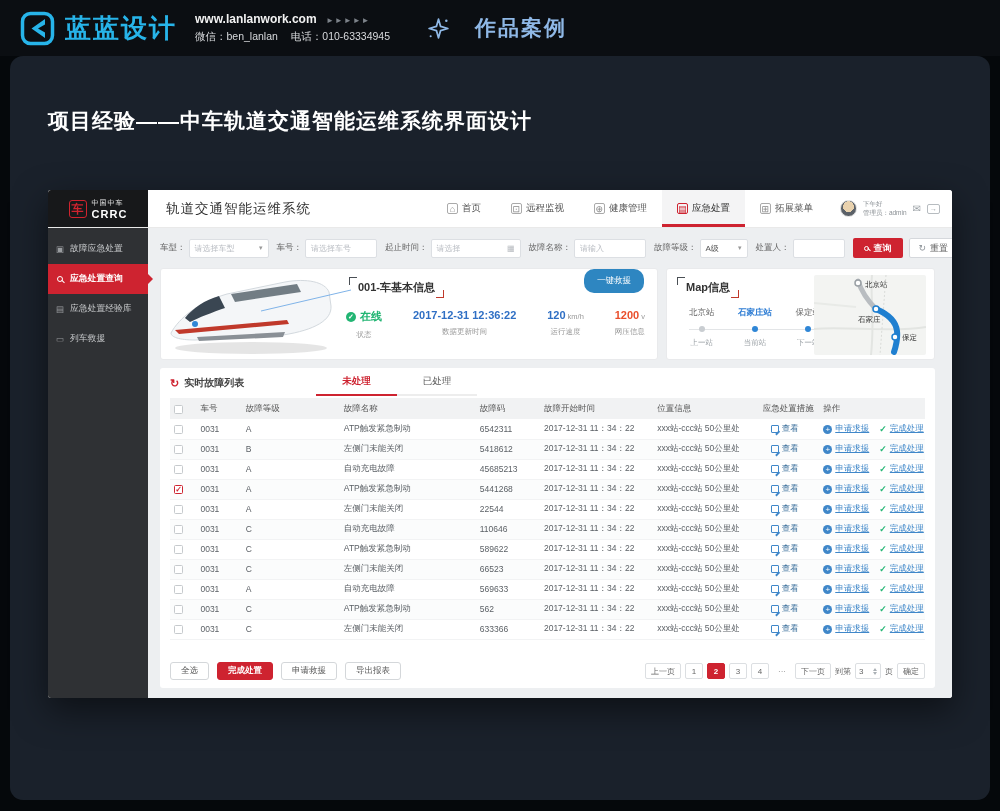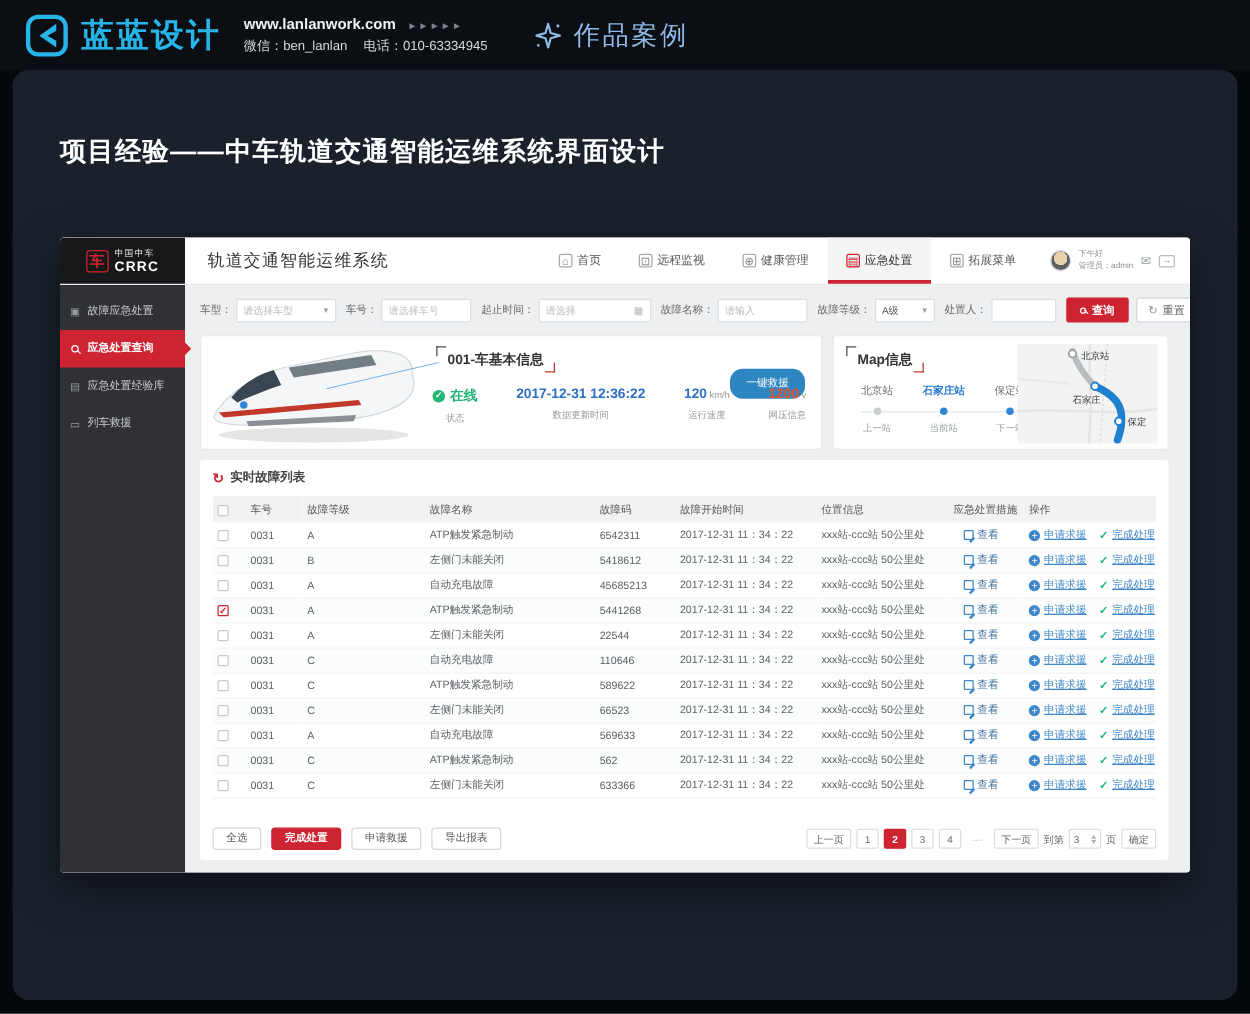--- a/index.html
+++ b/index.html
@@ -13,21 +13,21 @@
   
   .top{height:56px;background:#0b0e12;display:flex;align-items:center;padding:0 20px;position:relative;z-index:3}
   .logo{display:flex;align-items:center;gap:9px}
   .logo-text{color:var(--cyan);font-size:26px;font-weight:bold;letter-spacing:2px}
   .contact{margin-left:18px}
   .contact .line1{font-size:12px;font-weight:bold;color:#f2f2f2}
   .contact .line1 .arrows{color:#7d838a;font-size:8px;letter-spacing:1px;margin-left:6px}
   .contact .line2{font-size:10.5px;color:#d8dadd;margin-top:4px}
   .contact .line2 span{margin-right:10px}
   .services{margin-left:auto;font-family:"Liberation Serif",serif;font-style:italic;font-weight:bold;font-size:12.5px;color:#ced3d9;letter-spacing:.5px}
-  .cases{display:flex;align-items:center;gap:8px;margin-left:26px;color:var(--cases);font-size:21px;font-weight:normal;letter-spacing:2px}
+  .cases{display:flex;align-items:center;gap:24px;margin-left:26px;color:var(--cases);font-size:21px;font-weight:bold;letter-spacing:2px}
 
   .stage{position:absolute;left:10px;right:10px;top:56px;bottom:11px;background:#1a212b;border-radius:13px}
   .page-title{position:absolute;left:48px;top:107px;color:#fff;font-size:21px;font-weight:bold;letter-spacing:1px;z-index:2}
 
   
   .ui{position:absolute;left:48px;top:190px;width:904px;height:508px;background:#fff;border-radius:3px;
       box-shadow:0 12px 34px rgba(0,0,0,.5);z-index:2;display:flex;flex-direction:column;overflow:hidden}
   .topbar{height:38px;display:flex;align-items:stretch;background:#fff;border-bottom:1px solid #e9e9e9;flex:none}
   .brand{width:100px;background:#17181a;display:flex;align-items:center;justify-content:center;gap:5px;flex:none}
   .emblem{color:#d0232e;border:1.5px solid #d0232e;border-radius:3px;width:18px;height:18px;line-height:16px;text-align:center;font-size:12px;font-weight:bold}
@@ -76,21 +76,21 @@
   .cards{display:flex;gap:8px;margin-top:8px;flex:none}
   .card{background:#fff;border:1px solid #e9eaec;border-radius:3px;height:92px;position:relative}
   .train-card{width:498px;flex:none}
   .map-card{flex:1}
   .cornered{display:inline-block;position:relative;font-size:11px;font-weight:bold;color:#333;padding:3px 9px}
   .cornered::before{content:'';position:absolute;left:0;top:0;width:7px;height:7px;border-left:1.6px solid #4a4f55;border-top:1.6px solid #4a4f55}
   .cornered::after{content:'';position:absolute;right:0;bottom:0;width:7px;height:7px;border-right:1.6px solid #c0392b;border-bottom:1.6px solid #c0392b}
   .train-art{position:absolute;left:4px;top:4px}
   .leader{position:absolute;left:100px;top:18px;pointer-events:none}
   .t-title{position:absolute;left:188px;top:8px}
-  .rescue-btn{position:absolute;right:13px;top:26px;background:var(--rescue);color:#fff;border:none;border-radius:10px;height:17px;padding:12px 13px;font-size:8.5px;display:flex;align-items:center}
+  .rescue-btn{position:absolute;right:13px;top:0;background:var(--rescue);color:#fff;border:none;border-radius:10px;height:17px;padding:12px 13px;font-size:8.5px;display:flex;align-items:center}
   .stats{position:absolute;left:185px;right:12px;top:40px;display:flex;justify-content:space-between}
   .stat{text-align:center}
   .stat .v{font-size:11px;font-weight:bold;white-space:nowrap}
   .stat .v .unit{font-size:7.5px;color:#999;font-weight:normal;margin-left:2px}
   .stat .l{font-size:7.5px;color:#999;margin-top:6px}
   .v-online{color:var(--green);display:flex;align-items:center;gap:4px;justify-content:center}
   .okdot{background:var(--green);color:#fff;border-radius:50%;width:10px;height:10px;font-size:7px;line-height:10px;text-align:center;display:inline-block}
   .v-blue{color:var(--vblue)} .v-orange{color:var(--orange)}
   .m-title{position:absolute;left:10px;top:8px}
   .stations{position:absolute;left:8px;top:38px;width:160px;font-size:8.5px;text-align:center}
@@ -372,20 +372,24 @@
           </svg>
         </div>
       </div>
 
       <div class="table-panel">
         <div class="tp-head">
           <div class="tp-title">
             <span class="ricon">↻</span>
             <span>实时故障列表</span>
             </div>
+          <div class="tabs">
+            <span class="tab active">未处理</span>
+            <span class="tab">已处理</span>
+          </div>
         </div>
         <table>
           <colgroup>
             <col style="width:3.5%">
               <col style="width:6%">
               <col style="width:13%">
               <col style="width:18%">
             <col style="width:8.5%">
               <col style="width:15%">
               <col style="width:14%">

